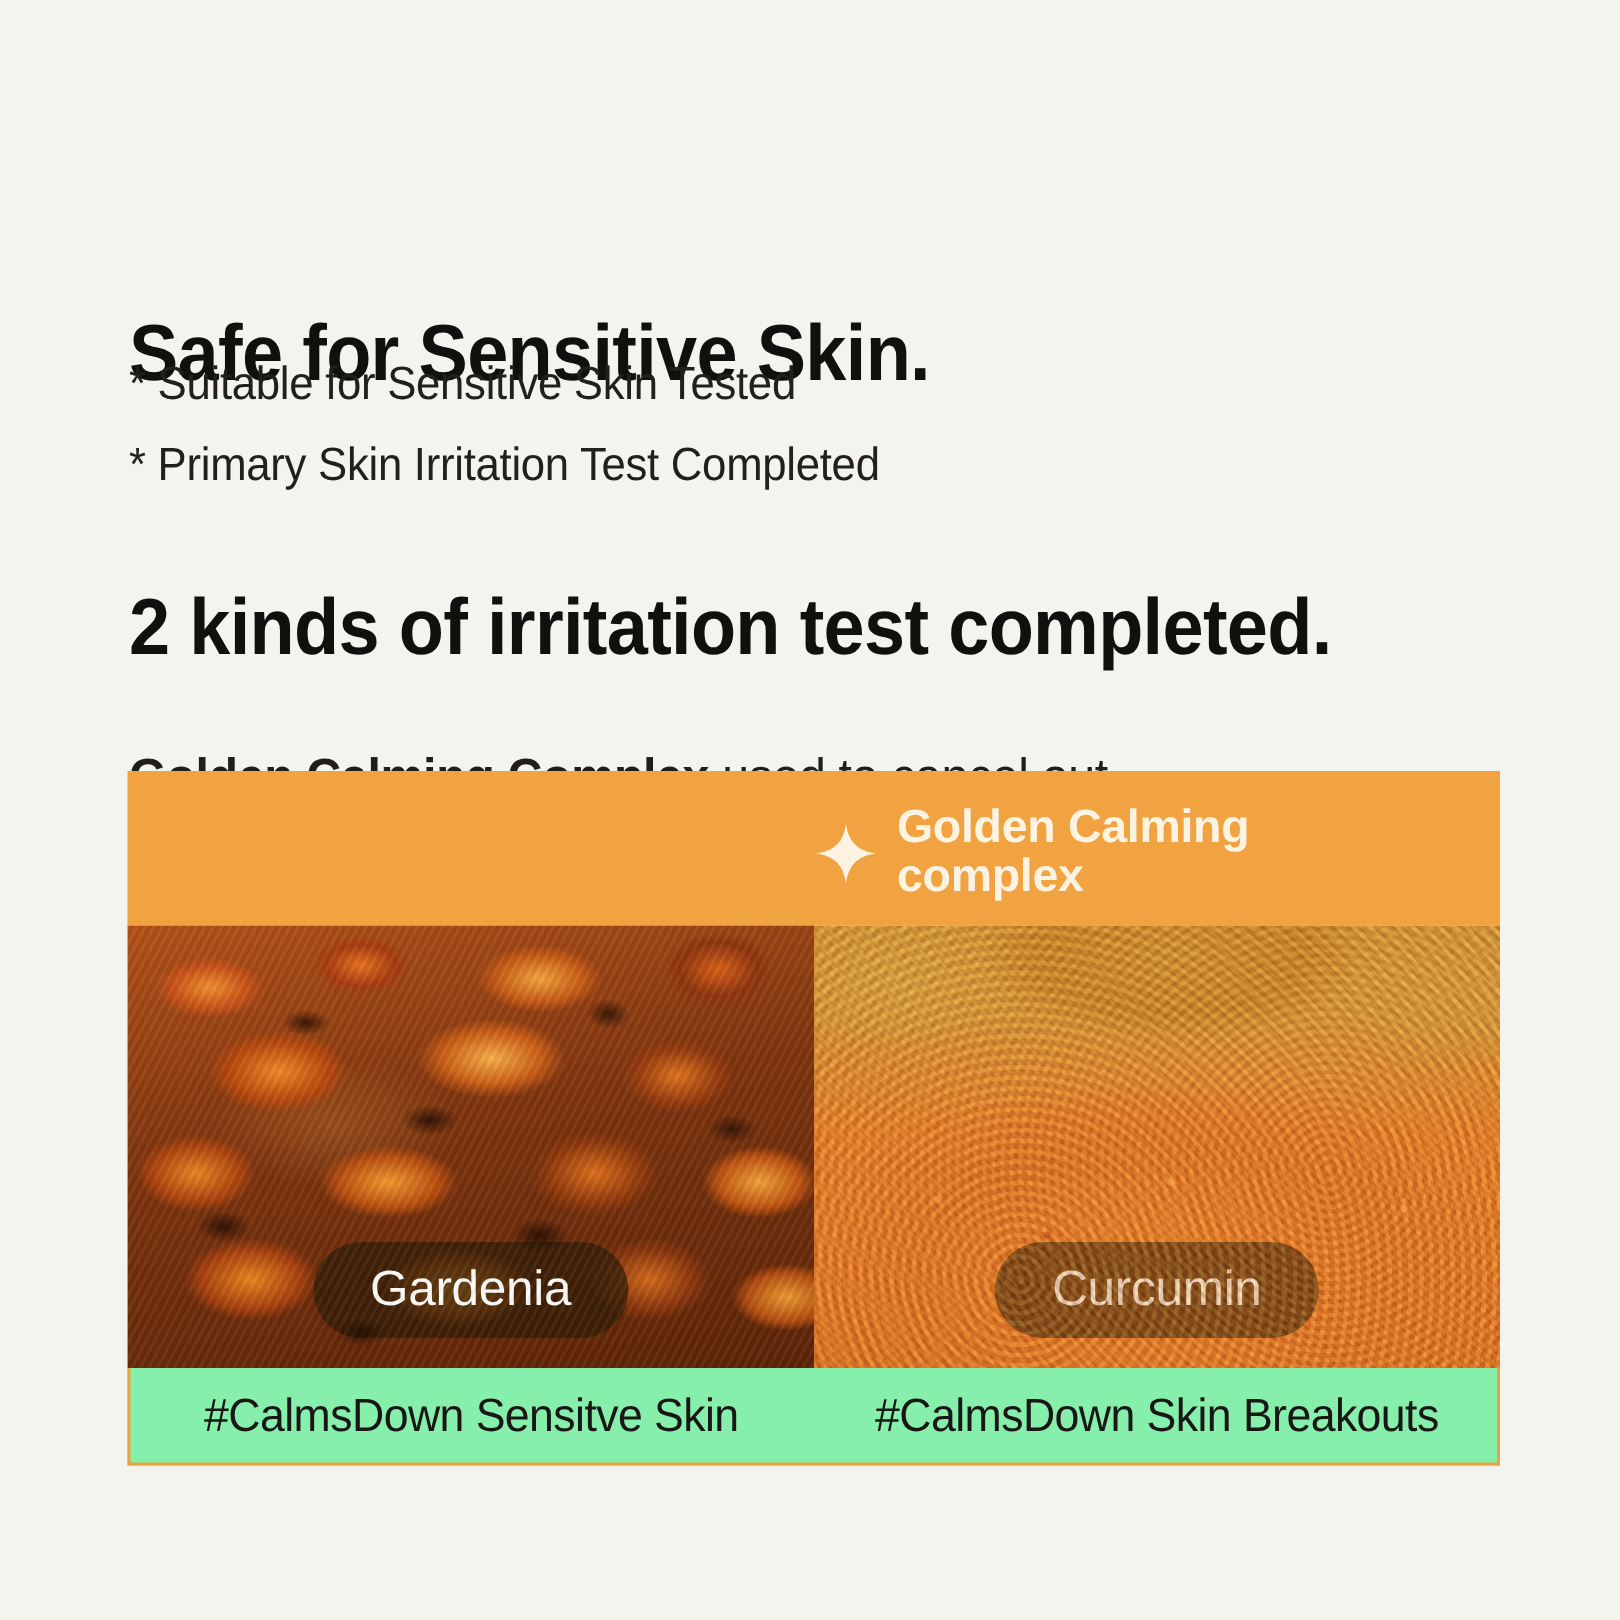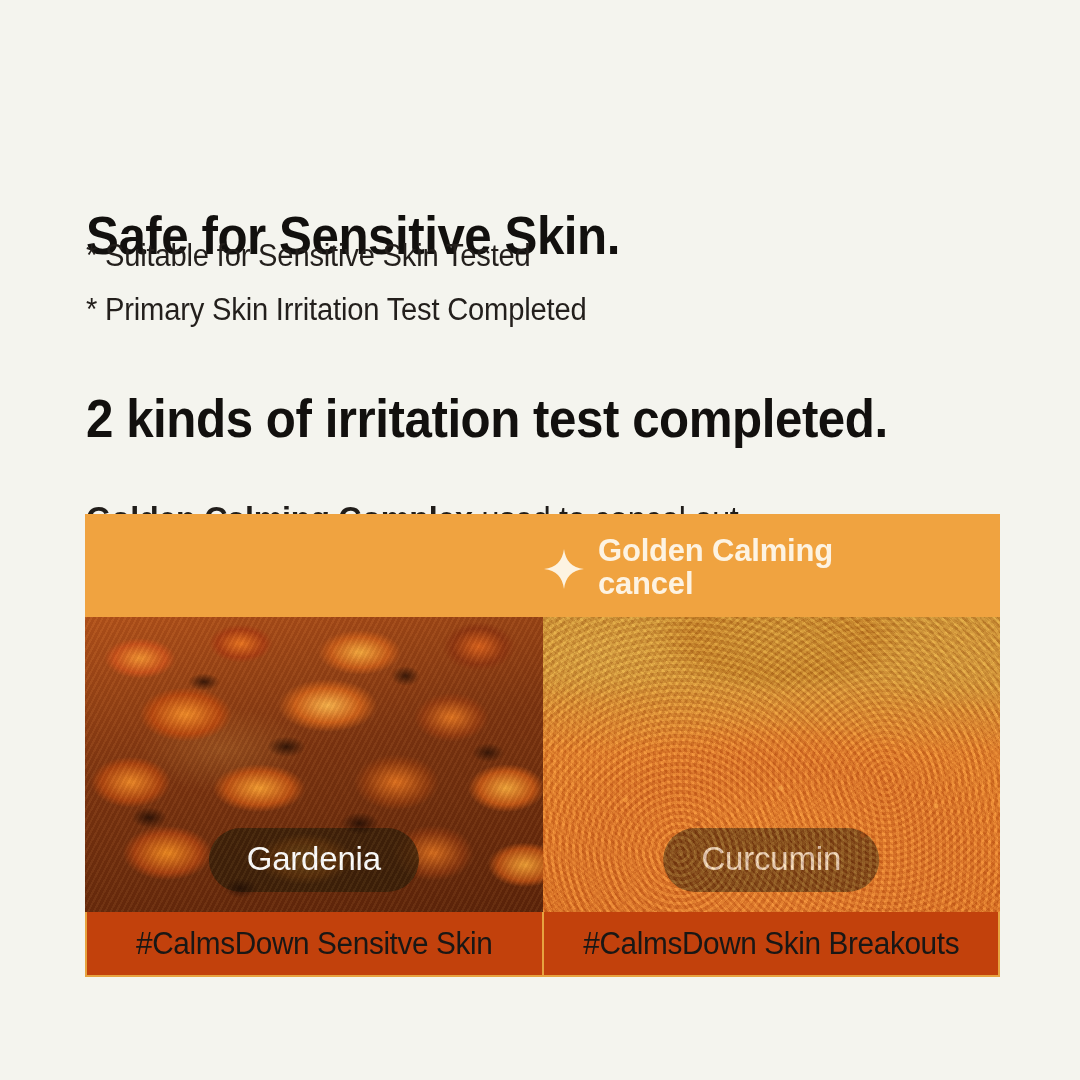--- a/index.html
+++ b/index.html
@@ -203,21 +203,22 @@
     border-radius: 40px;
     white-space: nowrap;
     letter-spacing: -0.2px;
   }
 
   
   .captions {
     display: flex;
     border: 2px solid #e7a33f;
     border-top: none;
-    background: #c2410c;
+    background: #86efac;
+    align-items: center;
   }
   .caption {
     flex: 1 1 50%;
     height: 63px;
     display: flex;
     align-items: center;
     justify-content: center;
     color: #191715;
     font-size: 31px;
     letter-spacing: -0.4px;
@@ -251,21 +252,21 @@
   </div>
 
   <div class="card">
 
     <div class="banner">
       <div class="banner-inner">
         <svg class="sparkle-icon" viewBox="0 0 40 40" aria-hidden="true">
           <path d="M20 0 C21.6 12.2 27.8 18.4 40 20 C27.8 21.6 21.6 27.8 20 40 C18.4 27.8 12.2 21.6 0 20 C12.2 18.4 18.4 12.2 20 0 Z" fill="#fdf3e2"></path>
         </svg>
         <div class="banner-text">Golden Calming
-cancel</div>
+complex</div>
       </div>
     </div>
 
     <div class="photos">
       <div class="photo photo-gardenia">
         <div class="pill">Gardenia</div>
       </div>
       <div class="photo photo-curcumin">
         <div class="pill">Curcumin</div>
       </div>

